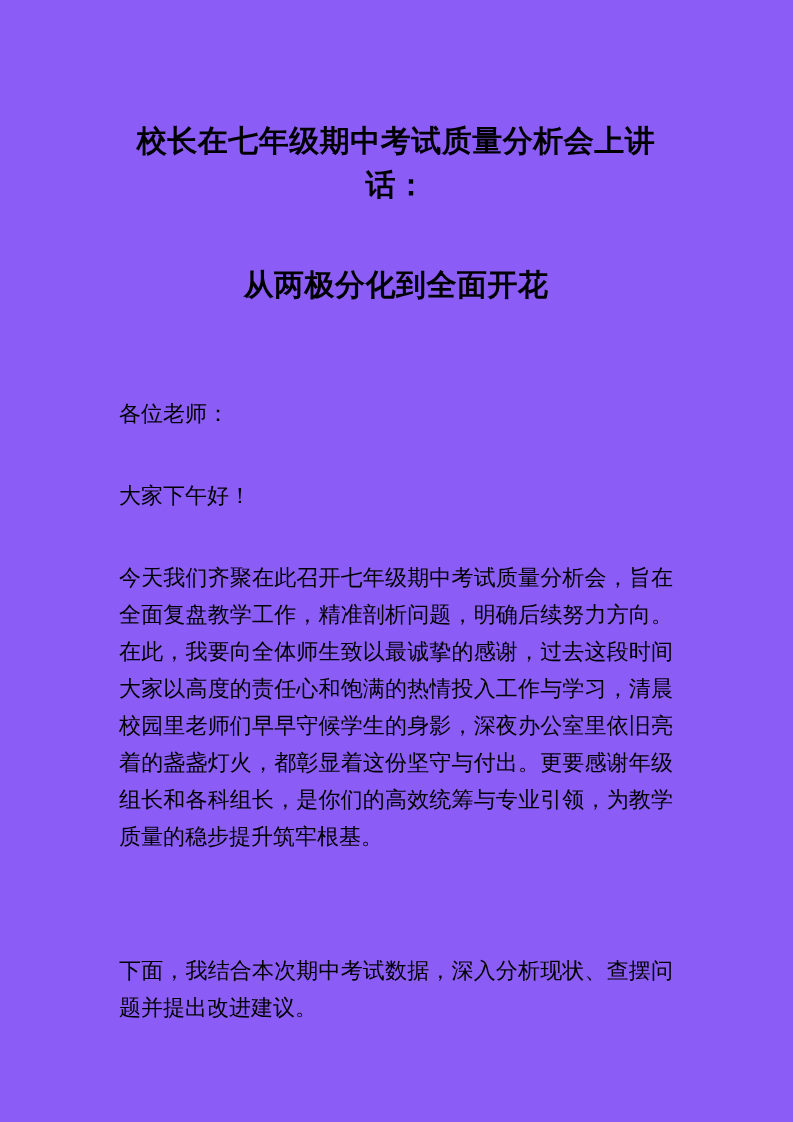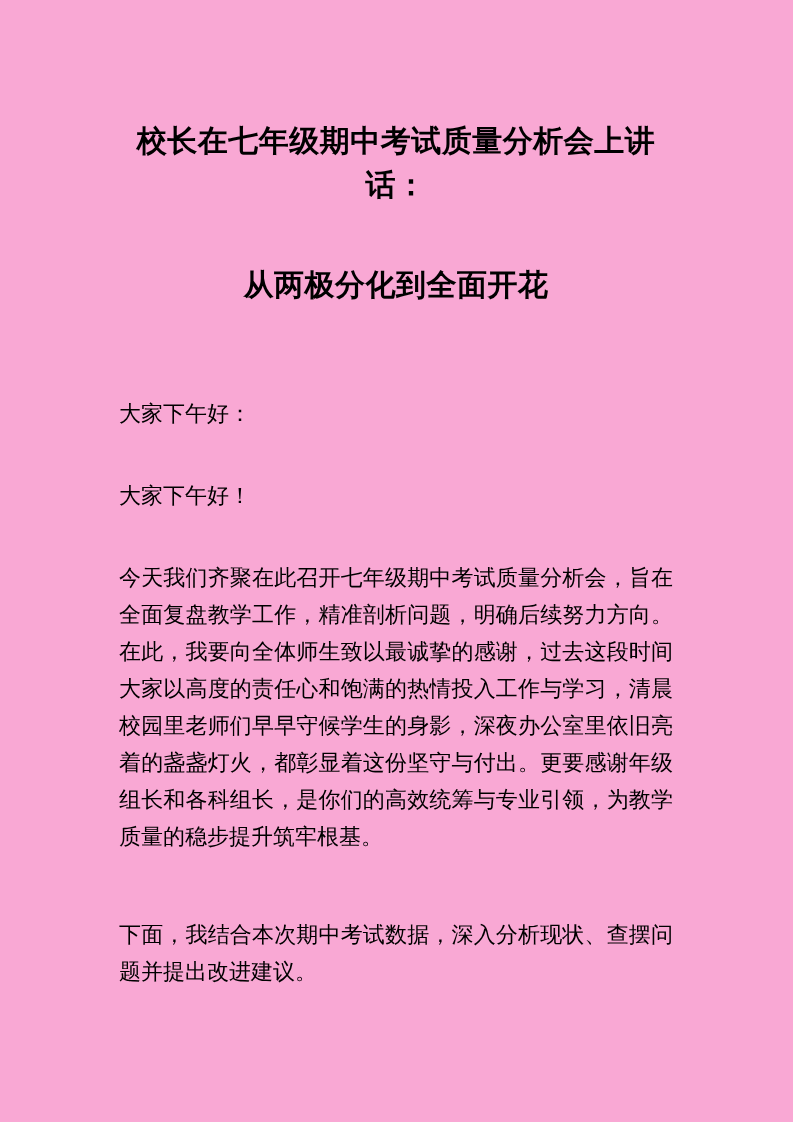--- a/index.html
+++ b/index.html
@@ -5,21 +5,21 @@
   html, body {
     margin: 0;
     padding: 0;
     background: #ffffff;
   }
   .page {
     position: relative;
     width: 793px;
     height: 1122px;
     margin: 0 auto;
-    background: #f9a8d4;
+    background: #8b5cf6;
     box-sizing: border-box;
     padding: 119px 120px 0 119px;
     overflow: hidden;
     font-family: "Liberation Sans", sans-serif;
     color: #000000;
   }
   .doc-title {
     font-size: 30px;
     font-weight: bold;
     text-align: center;
@@ -33,30 +33,30 @@
   .doc-para {
     font-size: 22px;
     line-height: 37px;
     text-align: justify;
     text-justify: inter-ideograph;
     margin: 0 0 45px 0;
     color: #000000;
   }
   .doc-para.salutation { margin-bottom: 45px; }
   .doc-para.greeting   { }
-  .doc-para.body-main  { margin-bottom: 61px; }
+  .doc-para.body-main  { margin-bottom: 97px; }
   .doc-para.closing    { margin-bottom: 0; }
 </style>
 </head>
 <body>
 
 <div class="page">
   <h1 class="doc-title line1">校长在七年级期中考试质量分析会上讲话：</h1>
   <h1 class="doc-title line2">从两极分化到全面开花</h1>
 
-  <p class="doc-para salutation">大家下午好：</p>
+  <p class="doc-para salutation">各位老师：</p>
 
   <p class="doc-para greeting">大家下午好！</p>
 
   <p class="doc-para body-main">今天我们齐聚在此召开七年级期中考试质量分析会，旨在全面复盘教学工作，精准剖析问题，明确后续努力方向。在此，我要向全体师生致以最诚挚的感谢，过去这段时间大家以高度的责任心和饱满的热情投入工作与学习，清晨校园里老师们早早守候学生的身影，深夜办公室里依旧亮着的盏盏灯火，都彰显着这份坚守与付出。更要感谢年级组长和各科组长，是你们的高效统筹与专业引领，为教学质量的稳步提升筑牢根基。</p>
 
   <p class="doc-para closing">下面，我结合本次期中考试数据，深入分析现状、查摆问题并提出改进建议。</p>
 </div>
 
 </body></html>

